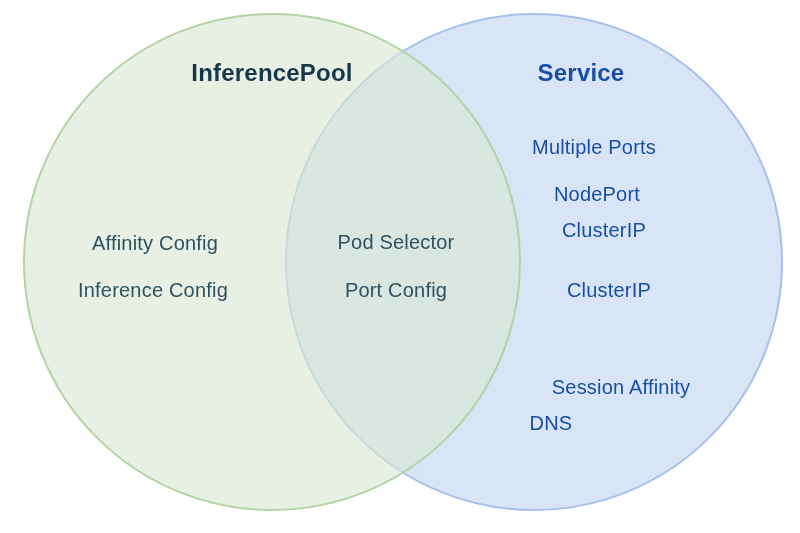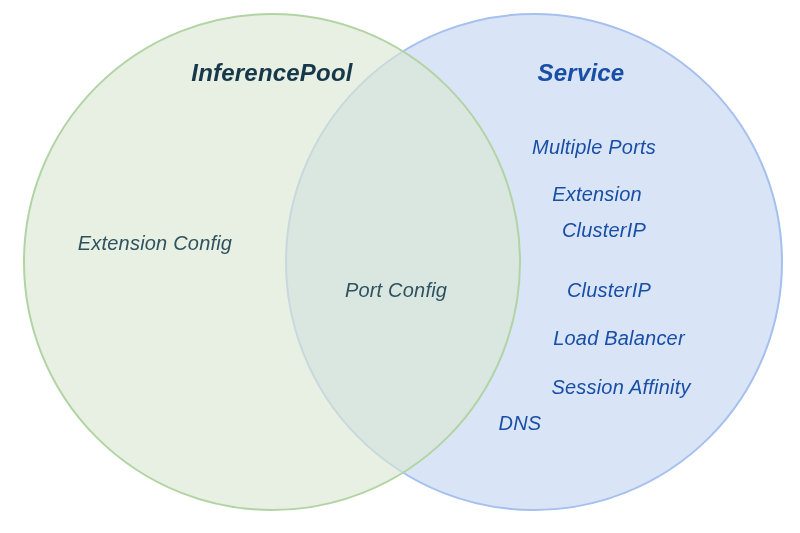--- a/index.html
+++ b/index.html
@@ -20,21 +20,20 @@
     left: 0;
     top: 0;
   }
   .label {
     position: absolute;
     transform: translate(-50%, -50%);
     white-space: nowrap;
     font-size: 20px;
     line-height: 1;
     letter-spacing: 0.2px;
-    font-style: italic;
   }
   .title {
     font-size: 24px;
     font-weight: 700;
   }
   .green-title { color: #17384a; }
   .green-text  { color: #2e5260; }
   .blue-title  { color: #174ea6; margin-left: 40px; }
   .blue-text   { color: #174ea6; }
 </style>
@@ -45,33 +44,34 @@
 
   <svg class="venn-svg" width="800" height="533" viewBox="0 0 800 533">
     <circle cx="534" cy="262" r="248" stroke-width="2" fill="#d9e4f6" stroke="#a6c0ee"></circle>
     <circle cx="272" cy="262" r="248" fill-opacity="0.63" stroke-width="2" fill="#dae7d3" stroke="#b2d4a4"></circle>
   </svg>
 
   <div class="label title green-title" style="left:272px; top:73px;">InferencePool</div>
 
   <div class="label title blue-title" style="left:541px; top:73px;">Service</div>
 
-  <div class="label green-text" style="left:155px; top:243px;">Extension Config</div>
+  <div class="label green-text" style="left:155px; top:243px;">Affinity Config</div>
 
+  <div class="label green-text" style="left:153px; top:290px;">Inference Config</div>
 
+  <div class="label green-text" style="left:396px; top:242px;">Pod Selector</div>
 
   <div class="label green-text" style="left:396px; top:290px;">Port Config</div>
 
   <div class="label blue-text" style="left:594px; top:147px;">Multiple Ports</div>
 
-  <div class="label blue-text" style="left:597px; top:194px;">Extension</div>
+  <div class="label blue-text" style="left:597px; top:194px;">NodePort</div>
 
   <div class="label blue-text" style="left:604px; top:230px;">ClusterIP</div>
 
   <div class="label blue-text" style="left:609px; top:290px;">ClusterIP</div>
 
-  <div class="label blue-text" style="left:619px; top:338px;">Load Balancer</div>
 
   <div class="label blue-text" style="left:621px; top:387px;">Session Affinity</div>
 
-  <div class="label blue-text" style="left:520px; top:423px;">DNS</div>
+  <div class="label blue-text" style="left:551px; top:423px;">DNS</div>
 
 </div>
 
 </body></html>

